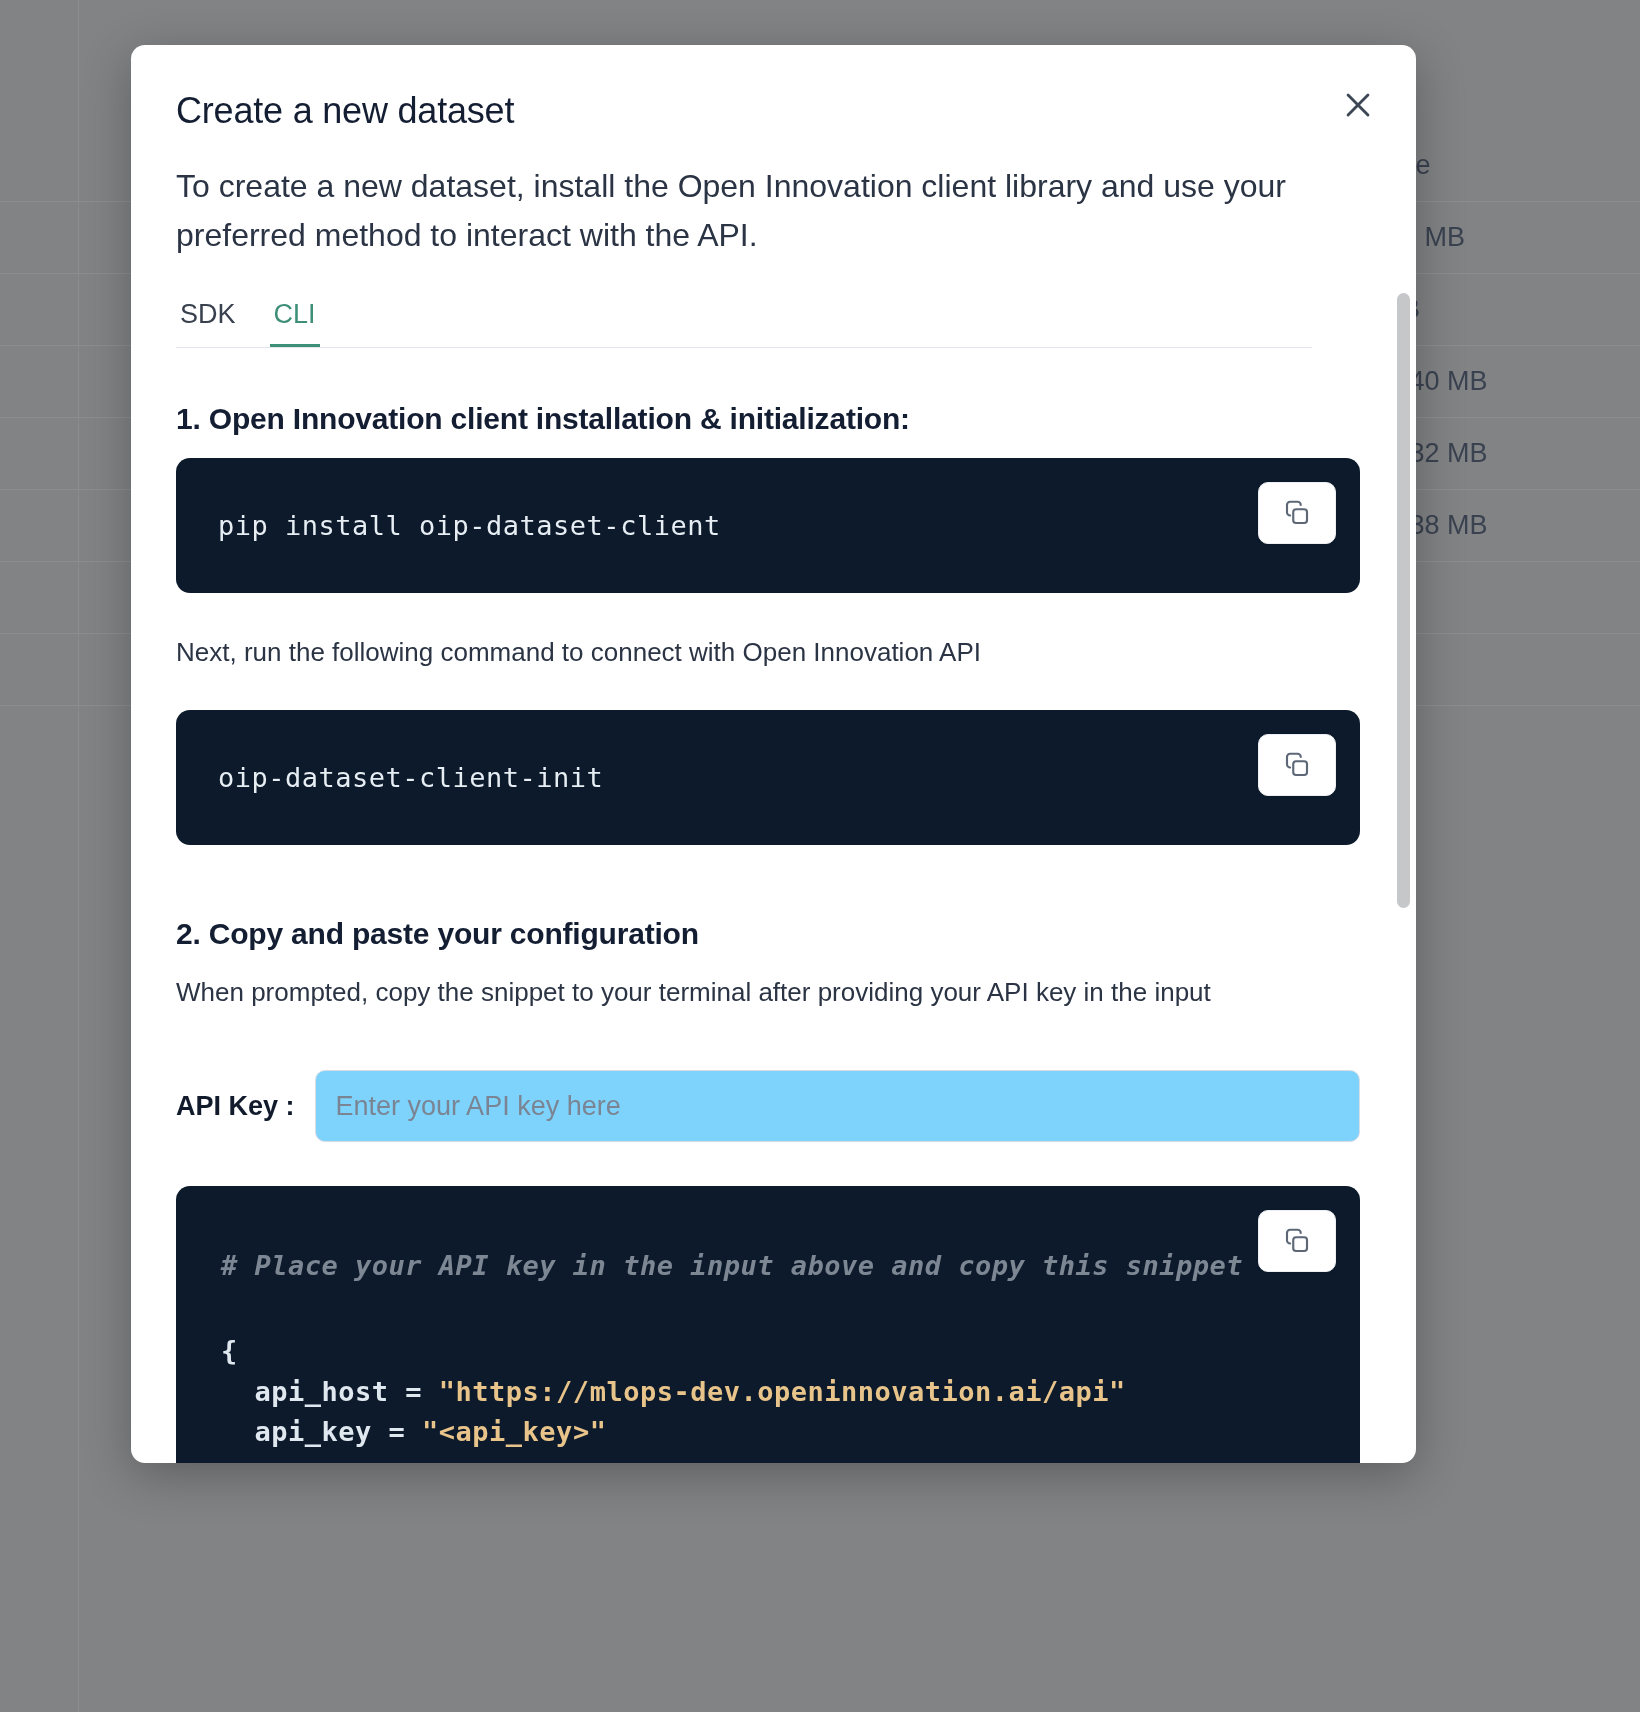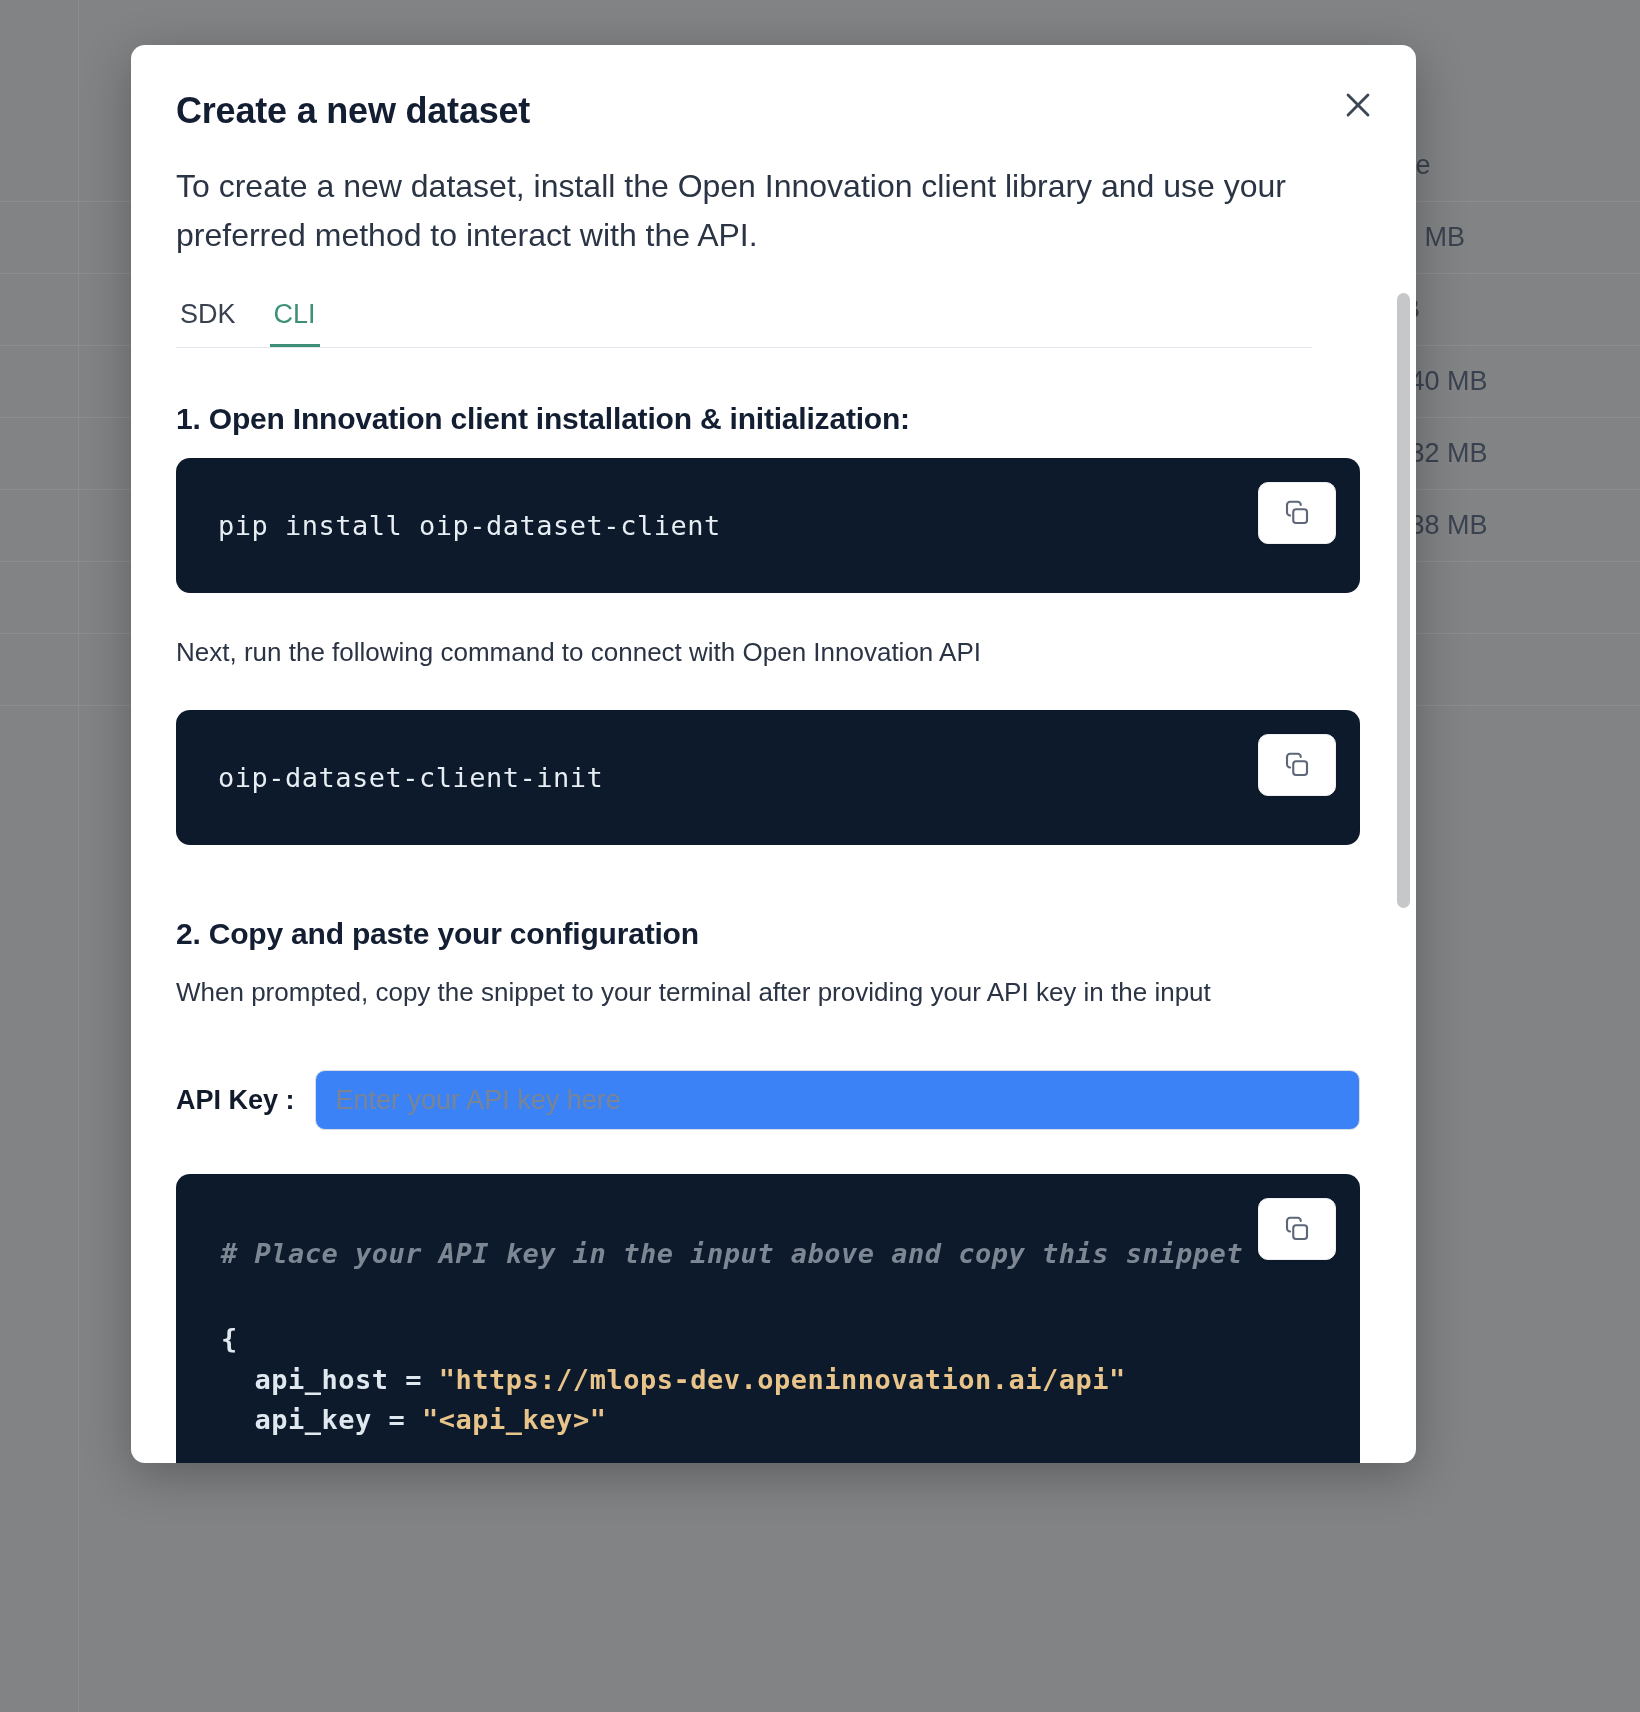--- a/index.html
+++ b/index.html
@@ -116,21 +116,21 @@
     align-items: center;
     justify-content: center;
     cursor: pointer;
     background: none;
     border: none;
   }
   .close-btn svg { display: block; }
 
   .modal-title {
     font-size: 36px;
-    font-weight: 700;
+    font-weight: 400;
     color: #141e33;
     letter-spacing: -0.2px;
     margin-bottom: 30px;
   }
 
   .modal-desc {
     font-size: 32px;
     line-height: 1.52;
     color: #2b3444;
     max-width: 1175px;
@@ -246,29 +246,29 @@
     justify-content: space-between;
   }
   .apikey-label {
     font-size: 27px;
     font-weight: 700;
     color: #121b2c;
     white-space: nowrap;
   }
   .apikey-input {
     flex: 1;
-    height: 60px;
+    height: 72px;
     border: 1px solid #d9dde5;
     border-radius: 10px;
     padding: 0 20px;
     font-size: 27px;
     color: #2b3444;
     font-family: inherit;
     outline: none;
-    background: #3b82f6;
+    background: #7dd3fc;
   }
   .apikey-input::placeholder { color: #7b8492; }
 </style>
 </head>
 <body>
 
 <div id="backdrop">
   <div class="bg-table">
     <div class="bg-col-div"></div>
 

